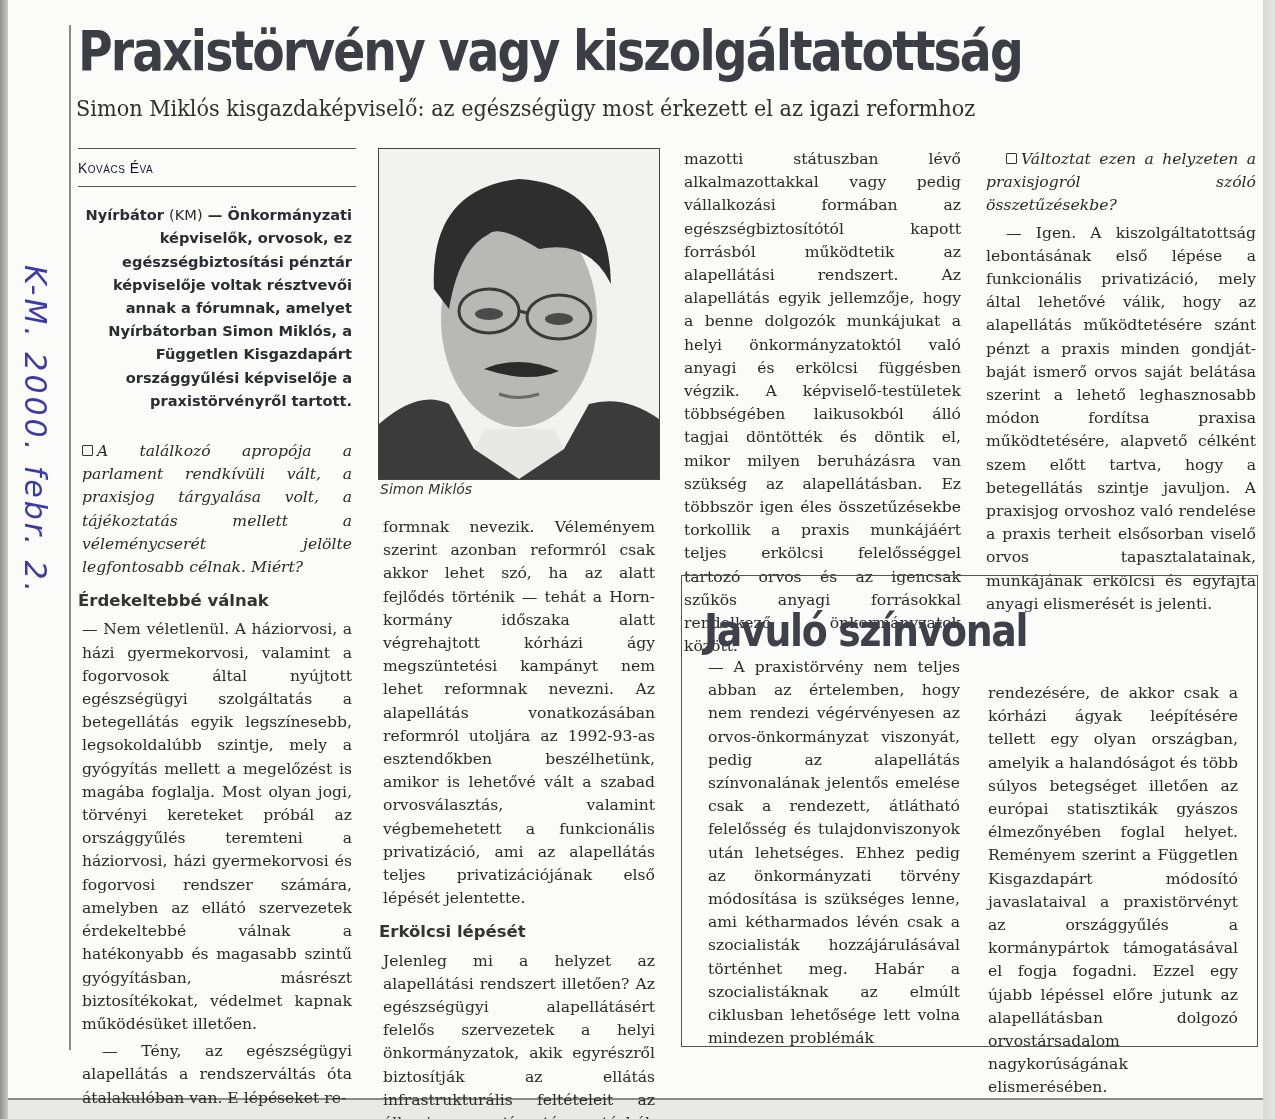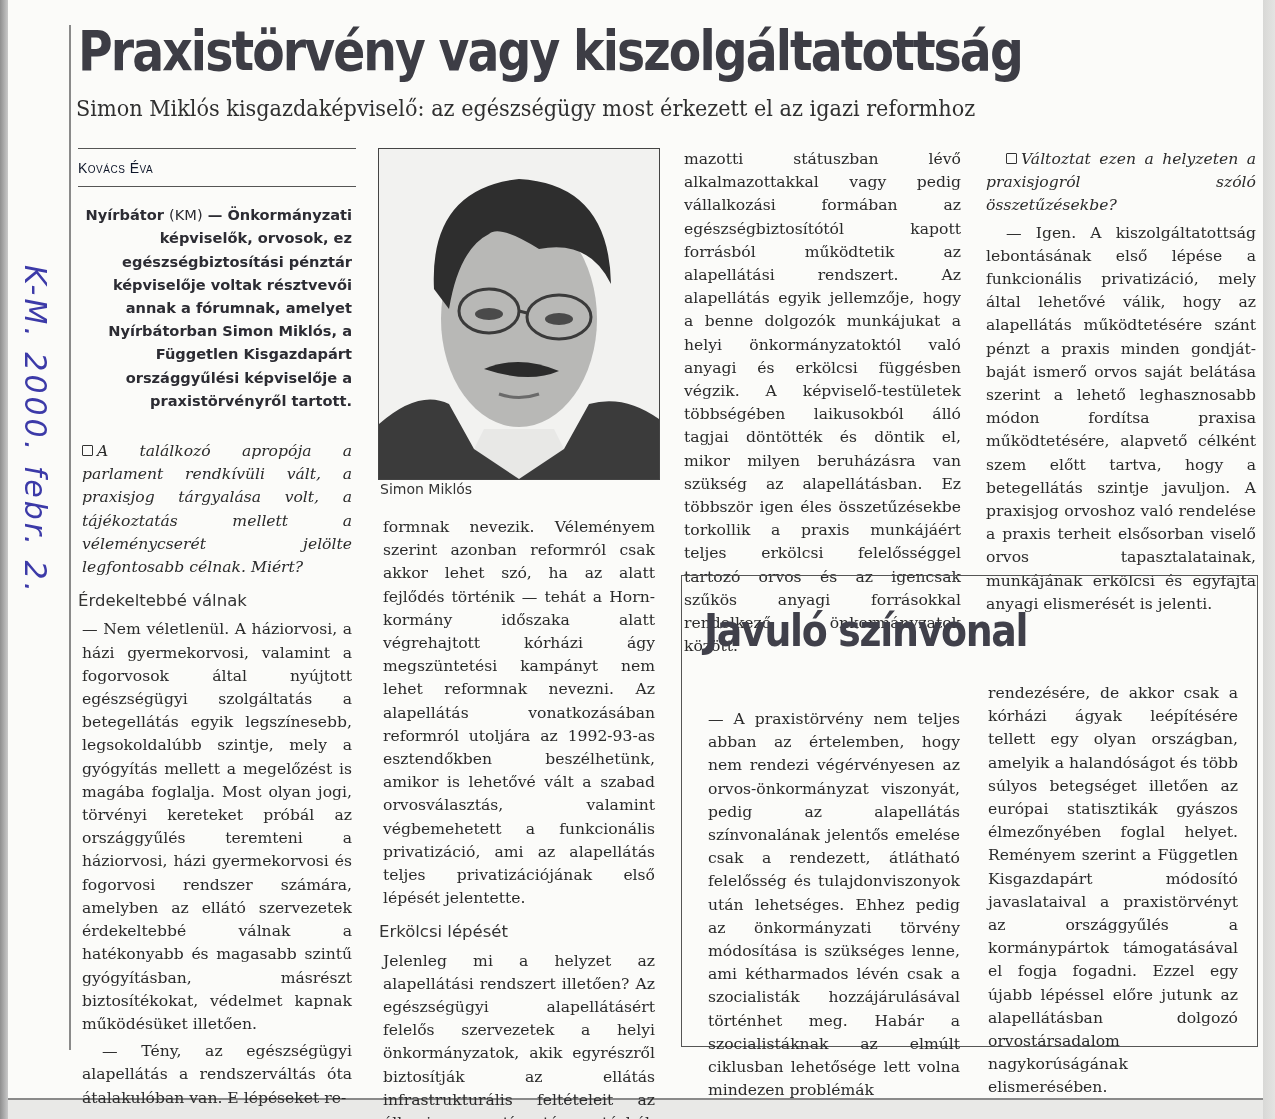--- a/index.html
+++ b/index.html
@@ -64,30 +64,30 @@
     line-height: 23.2px; color: #2c2c33; text-align: right; margin-top: 16px !important;
   }
   .lead .agency { font-weight: normal; }
   .question { font-style: italic; }
   .qbox {
     display: inline-block; width: 9px; height: 9px; border: 1.5px solid #333;
     margin-right: 4px; vertical-align: 0px; border-radius: 1px;
     text-indent: 0;
   }
   .subtitle {
-    font-family: "DejaVu Sans", sans-serif; font-weight: normal; font-size: 16.5px;
+    font-family: "DejaVu Sans", sans-serif; font-weight: bold; font-size: 16.5px;
     color: #333; margin: 10px 0 6px 0 !important; text-align: left;
   }
   .photo {
     position: absolute; left: 378px; top: 148px; width: 280px; height: 330px;
     border: 1.5px solid #444; background: #f4f4f2; overflow: hidden;
   }
   .caption {
     position: absolute; left: 380px; top: 481px;
-    font-family: "DejaVu Sans", sans-serif; font-size: 14px; color: #333;
+    font-family: "DejaVu Sans", sans-serif; font-size: 14px; color: #333; font-style: italic;
   }
   .box {
     position: absolute; left: 681px; top: 575px; width: 575px; height: 470px;
     border: 1.5px solid #555;
   }
   .box-title {
     position: absolute; left: 704px; top: 605px;
     font-family: "DejaVu Sans", sans-serif; font-weight: bold; font-size: 44px;
     color: #40404a; letter-spacing: -1.5px; transform: scaleX(0.86); transform-origin: left;
     white-space: nowrap;
@@ -155,18 +155,18 @@
 
 <div class="col" style="left:982px; top:144px; width:278px;">
   <p class="question indent">
     <span class="qbox"></span><span>Változtat ezen a helyzeten a praxisjogról szóló összetűzésekbe?</span>
   </p>
   <p class="indent">— Igen. A kiszolgáltatottság lebontásának első lépése a funkcionális privatizáció, mely által lehetővé válik, hogy az alapellátás működtetésére szánt pénzt a praxis minden gondját-baját ismerő orvos saját belátása szerint a lehető leghasznosabb módon fordítsa praxisa működtetésére, alapvető célként szem előtt tartva, hogy a betegellátás szintje javuljon. A praxisjog orvoshoz való rendelése a praxis terheit elsősorban viselő orvos tapasztalatainak, munkájának erkölcsi és egyfajta anyagi elismerését is jelenti.</p>
 </div>
 
 <div class="box"></div>
 <div class="box-title">Javuló színvonal</div>
-<div class="col" style="left:704px; top:704px; width:260px;">
+<div class="col" style="left:704px; top:652px; width:260px;">
   <p>— A praxistörvény nem teljes abban az értelemben, hogy nem rendezi végérvényesen az orvos-önkormányzat viszonyát, pedig az alapellátás színvonalának jelentős emelése csak a rendezett, átlátható felelősség és tulajdonviszonyok után lehetséges. Ehhez pedig az önkormányzati törvény módosítása is szükséges lenne, ami kétharmados lévén csak a szocialisták hozzájárulásával történhet meg. Habár a szocialistáknak az elmúlt ciklusban lehetősége lett volna mindezen problémák</p>
 </div>
 <div class="col" style="left:984px; top:678px; width:258px;">
   <p>rendezésére, de akkor csak a kórházi ágyak leépítésére tellett egy olyan országban, amelyik a halandóságot és több súlyos betegséget illetően az európai statisztikák gyászos élmezőnyében foglal helyet. Reményem szerint a Független Kisgazdapárt módosító javaslataival a praxistörvényt az országgyűlés a kormánypártok támogatásával el fogja fogadni. Ezzel egy újabb lépéssel előre jutunk az alapellátásban dolgozó orvostársadalom nagykorúságának elismerésében.</p>
 </div>
 
 </body></html>

